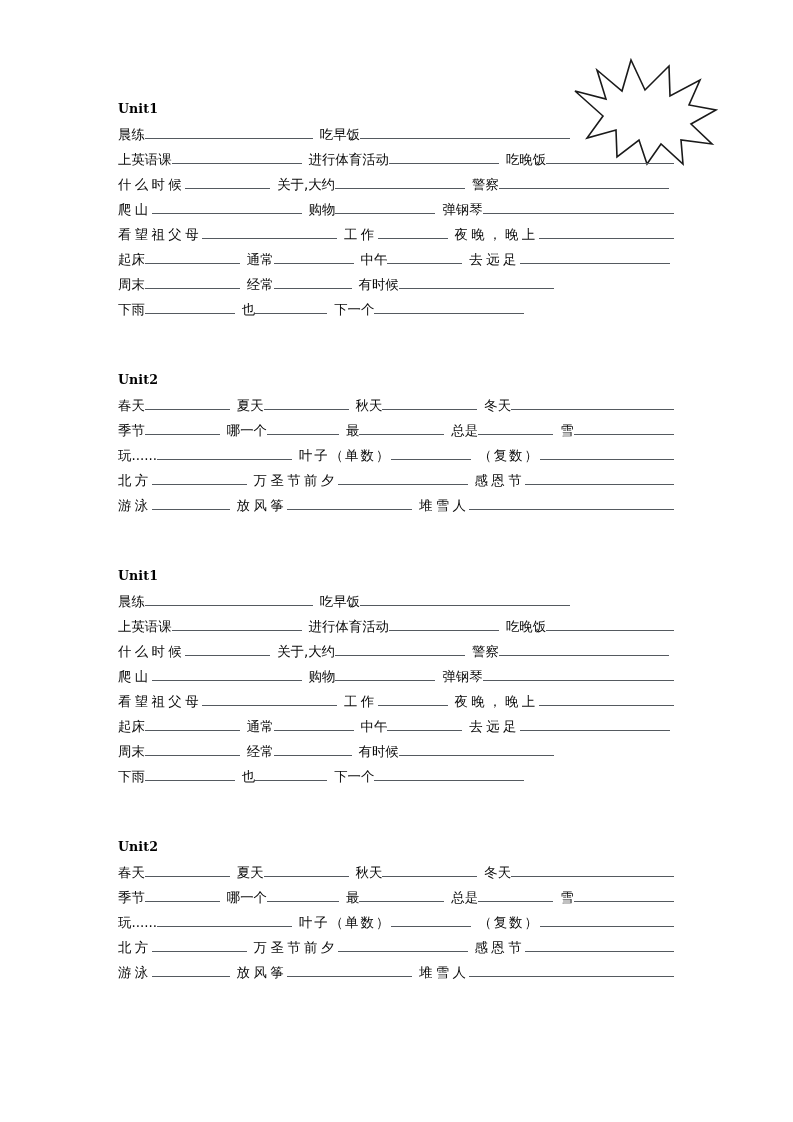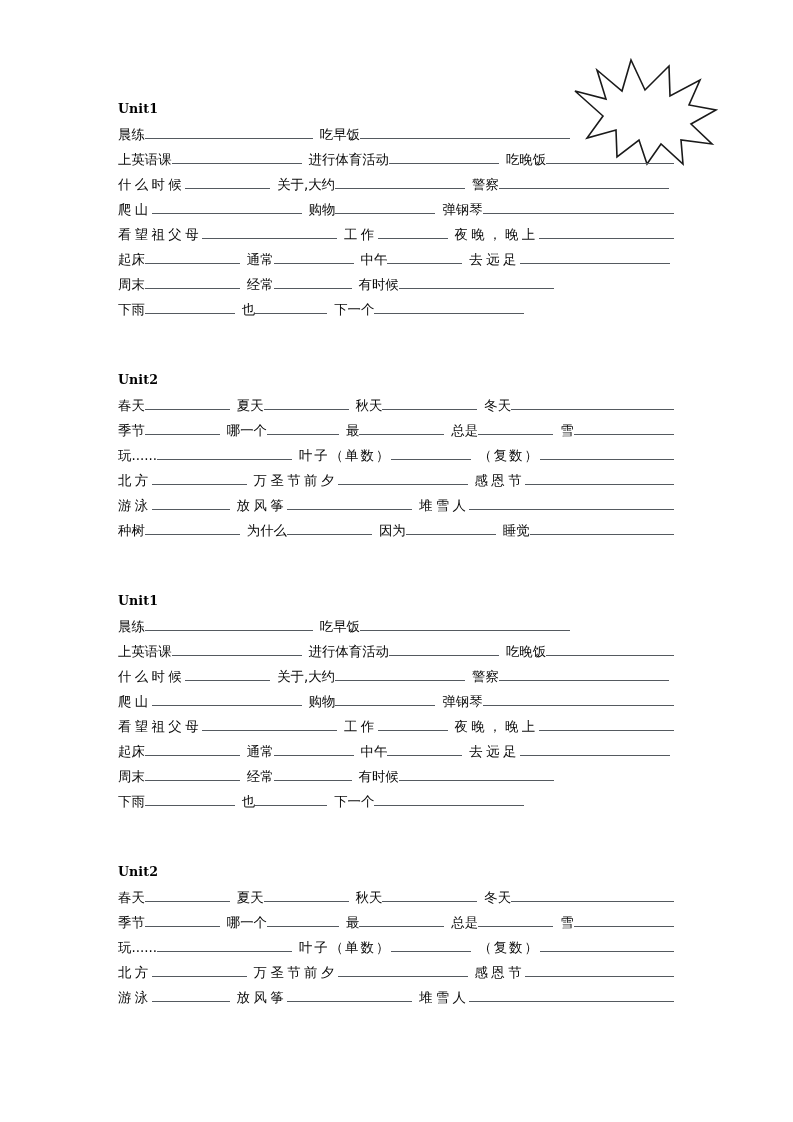--- a/index.html
+++ b/index.html
@@ -246,33 +246,20 @@
           <div class="vrow">
             <span class="term spaced">游泳</span>
             <span class="blank" style="width: 78px;"></span>
             <span class="gap" style="width: 7px;"></span>
             <span class="term spaced">放风筝</span>
             <span class="blank" style="width: 125px;"></span>
             <span class="gap" style="width: 7px;"></span>
             <span class="term spaced">堆雪人</span>
             <span class="blank grow" style="max-width: 220px;"></span>
           </div>
-          <div class="vrow">
-            <span class="term">种树</span>
-            <span class="blank" style="width: 95px;"></span>
-            <span class="gap" style="width: 7px;"></span>
-            <span class="term">为什么</span>
-            <span class="blank" style="width: 85px;"></span>
-            <span class="gap" style="width: 7px;"></span>
-            <span class="term">因为</span>
-            <span class="blank" style="width: 90px;"></span>
-            <span class="gap" style="width: 7px;"></span>
-            <span class="term">睡觉</span>
-            <span class="blank grow" style="max-width: 145px;"></span>
-          </div>
         </div>
         <div class="section-gap"></div>
         <div class="unit-title">Unit1</div>
         <div class="vocab-block">
           <div class="vrow">
             <span class="term">晨练</span>
             <span class="blank" style="width: 168px;"></span>
             <span class="gap" style="width: 7px;"></span>
             <span class="term">吃早饭</span>
             <span class="blank grow" style="max-width: 210px;"></span>

